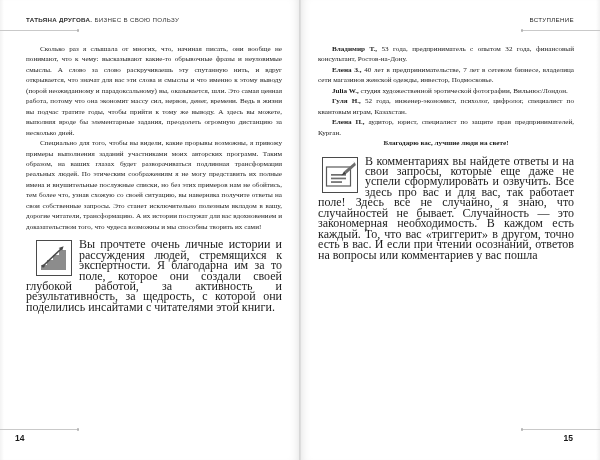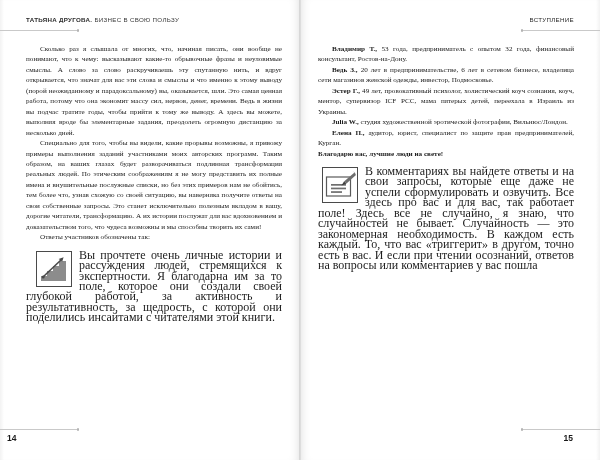--- a/index.html
+++ b/index.html
@@ -80,40 +80,40 @@
   .rule-foot-right { right: 0px; top: 429px; width: 78px; }
   .rule-foot-right::after { left: -1.3px; }
 
   
   .folio {
     position: absolute; top: 433px;
     font-family: "Liberation Sans", sans-serif;
     font-size: 8.5px; font-weight: 700;
     color: #1a1a1a;
   }
-  .folio-left  { left: 7px; }
+  .folio-left  { left: 15px; }
   .folio-right { right: 27px; }
 
   
   .col {
     position: absolute;
     top: 44px;
     width: 256px;
     font-size: 7.15px;
     line-height: 10.45px;
     color: #1c1c1c;
     text-align: justify;
     text-justify: inter-word;
     hyphens: manual;
   }
   .col-left  { left: 26px; }
   .col-right { left: 18px; }
 
   .col p { margin: 0; text-indent: 14px; }
-  .col p.center { text-align: left; text-indent: 0; }
+  .col p.center { text-align: center; text-indent: 0; }
   .bold { font-weight: 700; }
 
   
   .callout {
     margin-top: 7px;
     font-size: 12px;
     line-height: 10.45px;
     text-align: justify;
     color: #1c1c1c;
   }
@@ -142,21 +142,20 @@
 
     <div class="runhead runhead-left">
       <span class="bold">ТАТЬЯНА ДРУГОВА.</span>
       <span class="norm">БИЗНЕС В СВОЮ ПОЛЬЗУ</span>
     </div>
     <div class="rule rule-head-left"></div>
 
     <div class="col col-left">
       <p>Сколько раз я слышала от многих, что, начиная писать, они вообще не понимают, что к чему: высказывают какие-то обрывочные фразы и неуловимые смыслы. А слово за слово раскручиваешь эту спутанную нить, и вдруг открывается, что значат для вас эти слова и смыслы и что именно к этому выводу (порой неожиданному и парадоксальному) вы, оказывается, шли. Это самая ценная работа, потому что она экономит массу сил, нервов, денег, времени. Ведь в жизни вы подчас тратите годы, чтобы прийти к тому же выводу. А здесь вы можете, выполняя вроде бы элементарные задания, преодолеть огромную дистанцию за несколько дней.</p>
       <p>Специально для того, чтобы вы видели, какие прорывы возможны, я привожу примеры выполнения заданий участниками моих авторских программ. Таким образом, на ваших глазах будет разворачиваться подлинная трансформация реальных людей. По этическим соображениям я не могу представить их полные имена и внушительные послужные списки, но без этих примеров нам не обойтись, тем более что, узнав схожую со своей ситуацию, вы наверняка получите ответы на свои собственные запросы. Это станет исключительно полезным вкладом в вашу, дорогие читатели, трансформацию. А их истории послужат для вас вдохновением и доказательством того, что чудеса возможны и мы способны творить их сами!</p>
-      <p>Ответы участников обозначены так:</p>
 
       <div class="callout callout-left">
         <div class="icon-box">
           <svg width="34" height="34" viewBox="0 0 34 34" aria-hidden="true">
             <path d="M4 29 L4 24 L10 24 L10 19 L16 19 L16 14 L22 14 L22 9 L29 9 L29 29 Z" fill="#8c8c8c"></path>
             <line x1="6" y1="25" x2="25" y2="7" stroke="#4a4a4a" stroke-width="1.6"></line>
             <path d="M26.6 5.2 L21.6 7.1 L25.2 9.6 Z" fill="#4a4a4a"></path>
             <circle cx="6.2" cy="25" r="1.5" fill="#4a4a4a"></circle>
           </svg>
         </div>
@@ -173,27 +172,27 @@
 
     <div class="runhead runhead-right">ВСТУПЛЕНИЕ</div>
     <div class="rule rule-head-right"></div>
 
     <div class="col col-right">
 
       <p>
         <span class="bold">Владимир Т.,</span><span> 53 года, предприниматель с опытом 32 года, финансовый консультант, Ростов-на-Дону.</span>
       </p>
       <p>
-        <span class="bold">Ведь З.,</span><span> 20 лет в предпринимательстве, 6 лет в сетевом бизнесе, владелица сети магазинов женской одежды, инвестор, Подмосковье.</span>
-      </p>
-      <p>
-        <span class="bold">Эстер Г.,</span><span> 49 лет, провокативный психолог, холистический коуч сознания, коуч, ментор, супервизор ICF PCC, мама пятерых детей, переехала в Израиль из Украины.</span>
+        <span class="bold">Елена З.,</span><span> 40 лет в предпринимательстве, 7 лет в сетевом бизнесе, владелица сети магазинов женской одежды, инвестор, Подмосковье.</span>
       </p>
       <p>
         <span class="bold">Julia W.,</span><span> студия художественной эротической фотографии, Вильнюс/Лондон.</span>
+      </p>
+      <p>
+        <span class="bold">Гуля Н.,</span><span> 52 года, инженер-экономист, психолог, цифролог, специалист по квантовым играм, Казахстан.</span>
       </p>
       <p>
         <span class="bold">Елена П.,</span><span>  аудитор, юрист, специалист по защите прав предпринимателей, Курган.</span>
       </p>
 
       <p class="center bold">Благодарю вас, лучшие люди на свете!</p>
 
 
       <div class="callout callout-right">
         <div class="icon-box">

